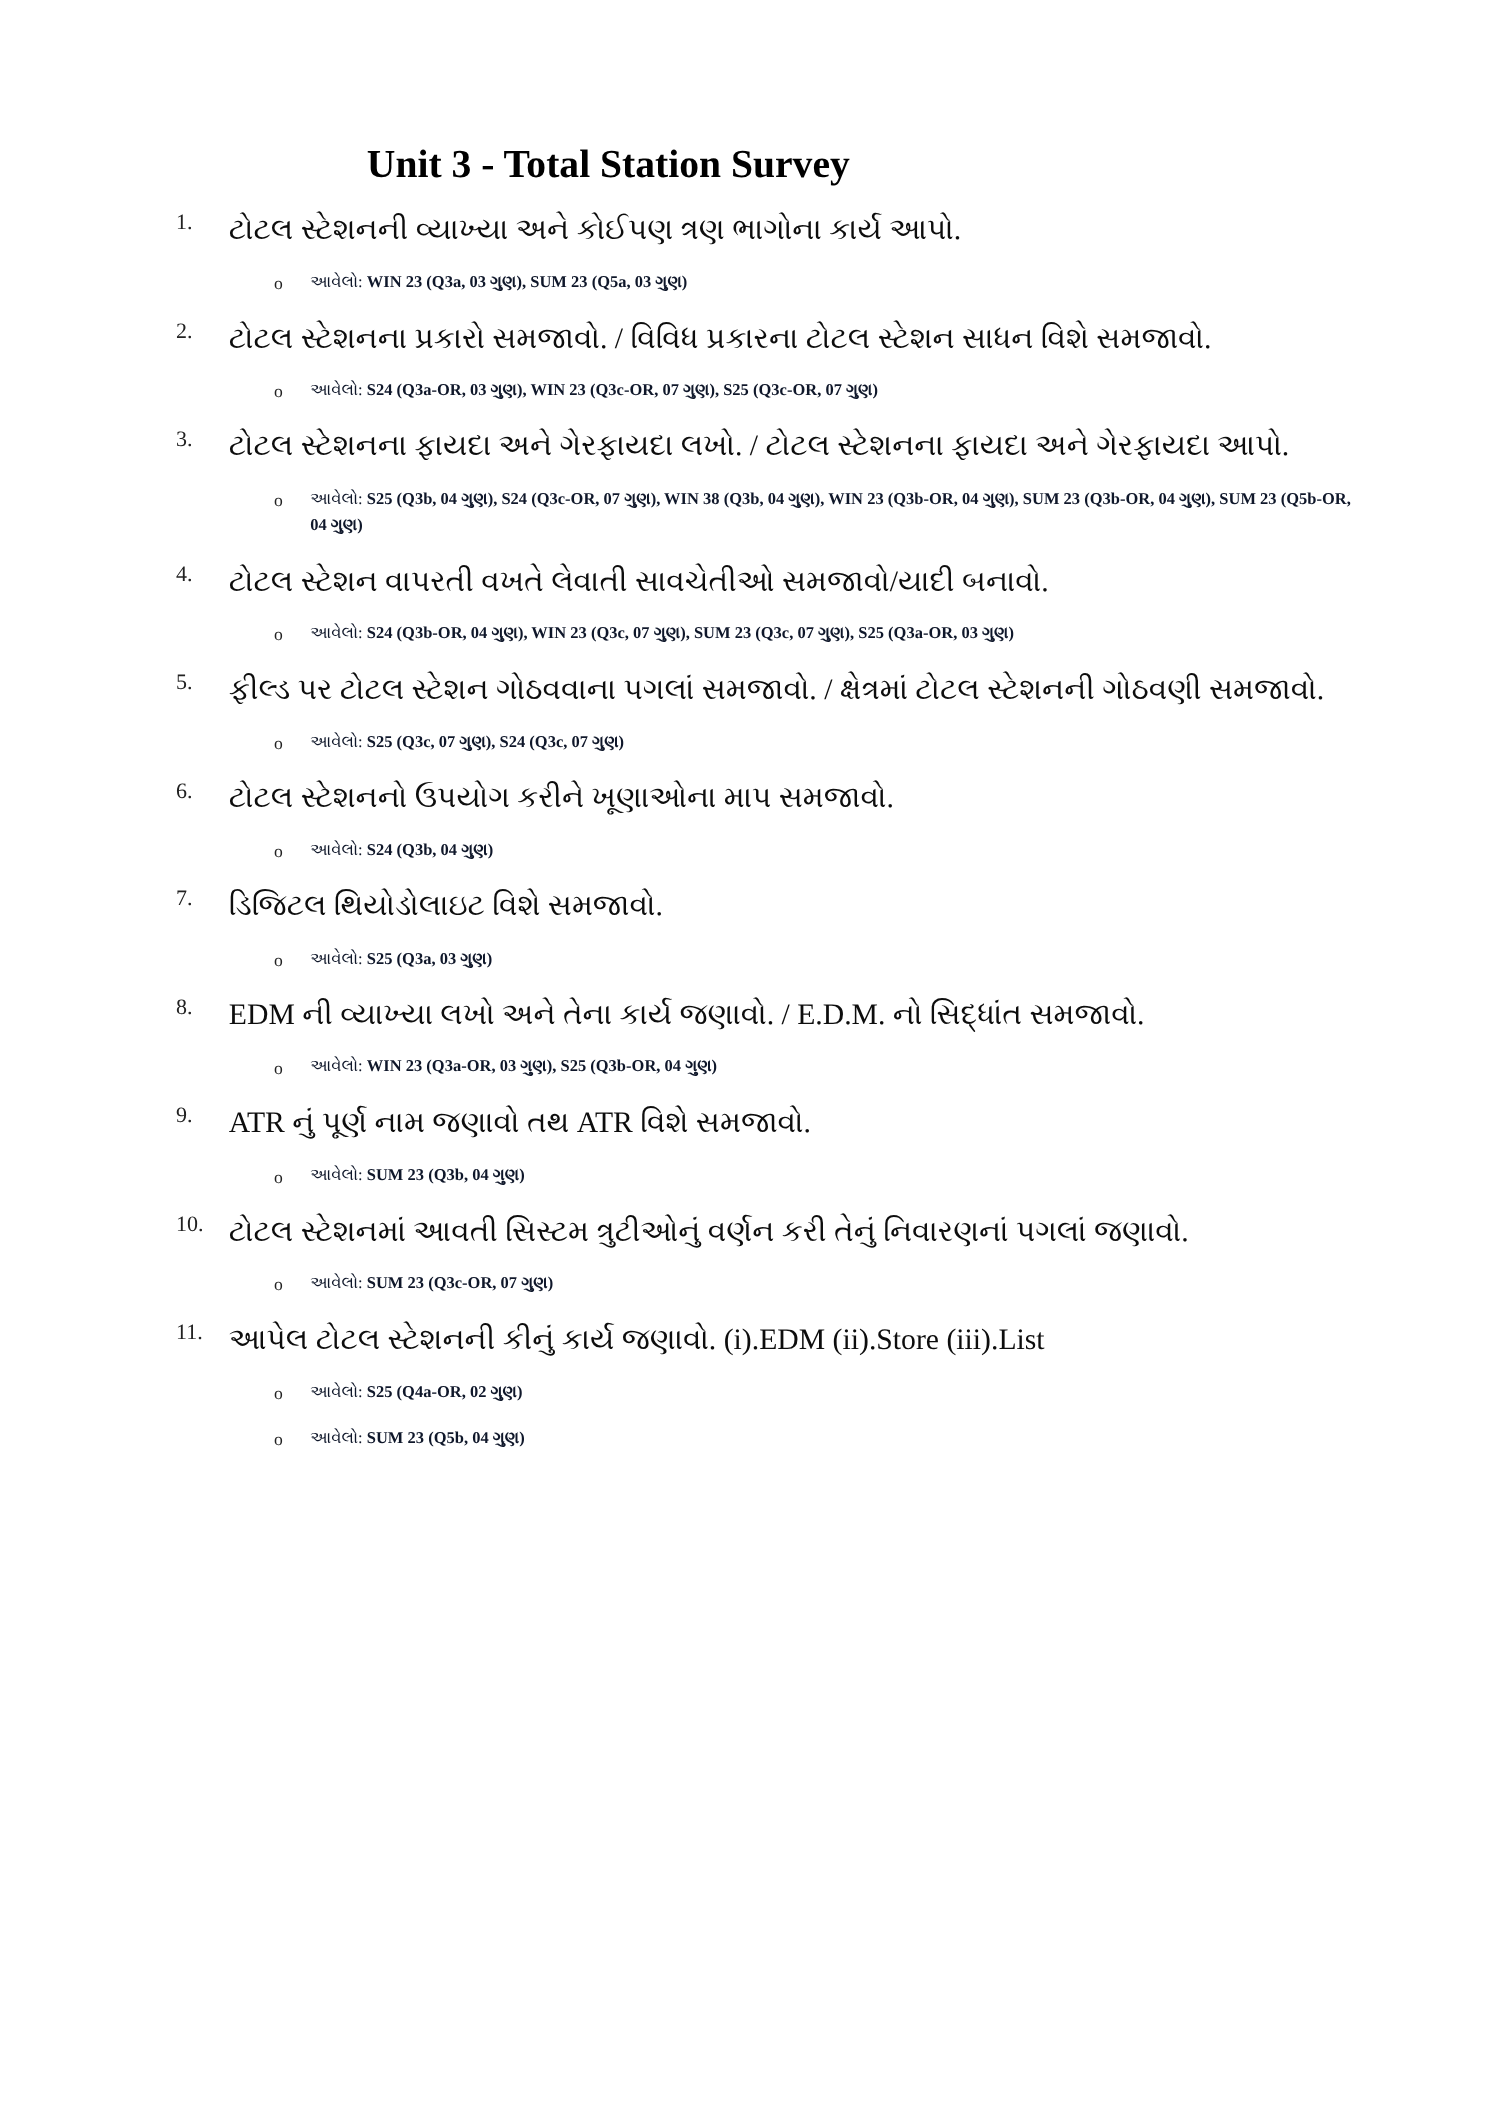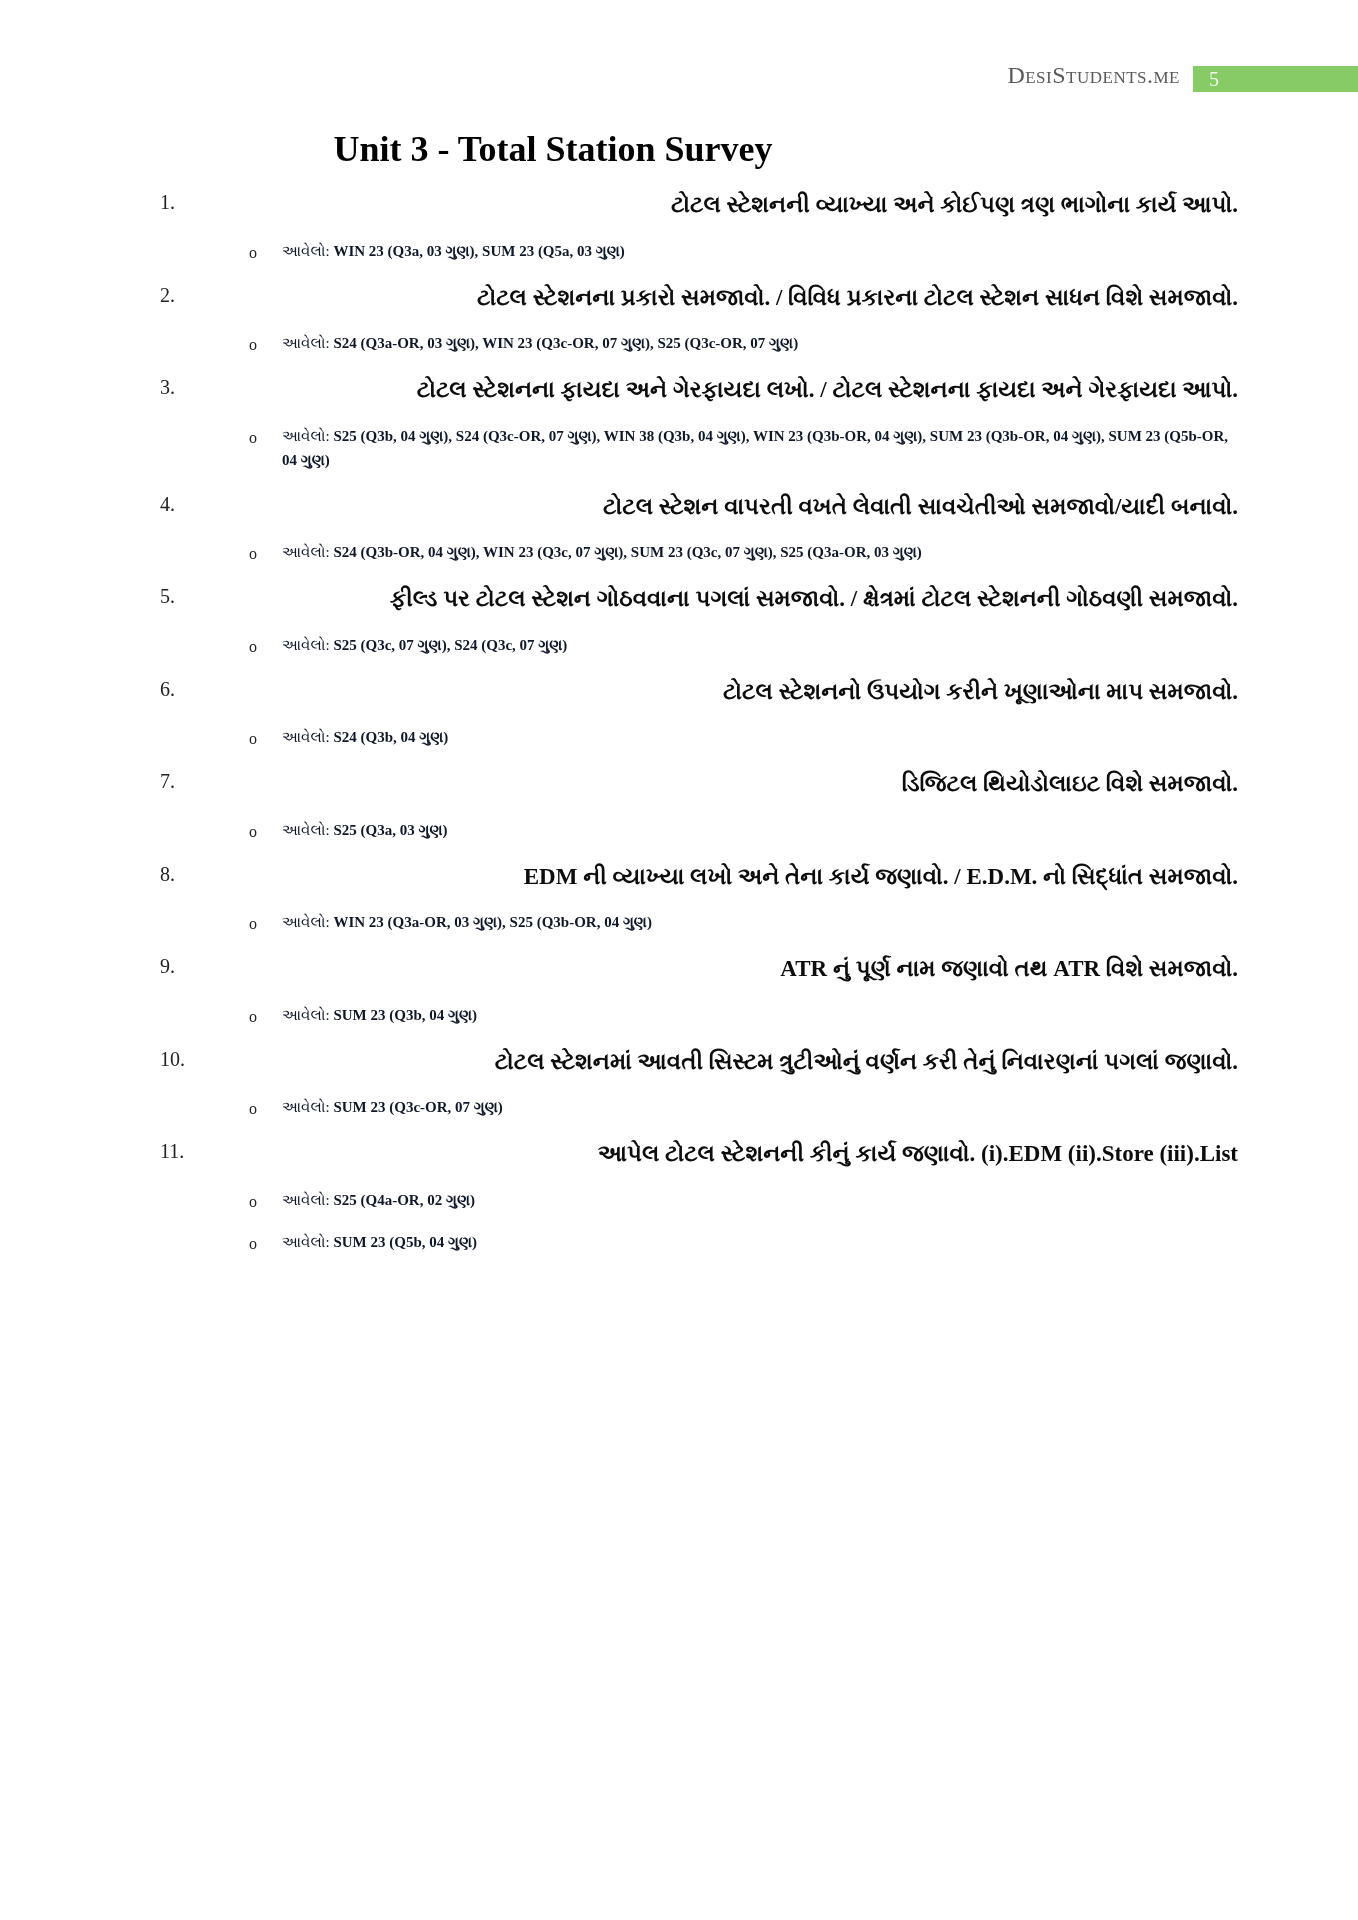--- a/index.html
+++ b/index.html
@@ -81,25 +81,24 @@
     column-gap: 12px;
     margin-left: 30px;
   }
   .q-num {
     font-size: 20px;
     color: #222222;
     text-align: left;
     padding-top: 3px;
   }
   .q-text {
-    font-size: 23px;
-    font-weight: bold;
+    font-size: 27px;
+    font-weight: normal;
     line-height: 1.5;
     color: #0d0d0d;
-    text-align: right;
   }
   .q-sub {
     display: grid;
     grid-template-columns: 30px 1fr;
     column-gap: 14px;
     margin: 16px 0 4px 108px;
   }
   .q-sub-marker {
     font-size: 16px;
     color: #222222;
@@ -116,24 +115,20 @@
   }
   .q-sub-refs {
     font-weight: bold;
   }
 </style>
 </head>
 <body>
 
 <div class="page">
 
-  <div class="header">
-    <span class="site-name">DesiStudents.me</span>
-    <div class="page-badge" style="background: rgb(134, 203, 102);">5</div>
-  </div>
 
   <div class="content">
     <h1 class="doc-title">Unit 3 - Total Station Survey</h1>
 
 
     <ol class="q-list">
   <li class="q-item">
     <div class="q-row">
       <span class="q-num">1.</span>
       <span class="q-text">ટોટલ સ્ટેશનની વ્યાખ્યા અને કોઈપણ ત્રણ ભાગોના કાર્ય આપો.</span>

